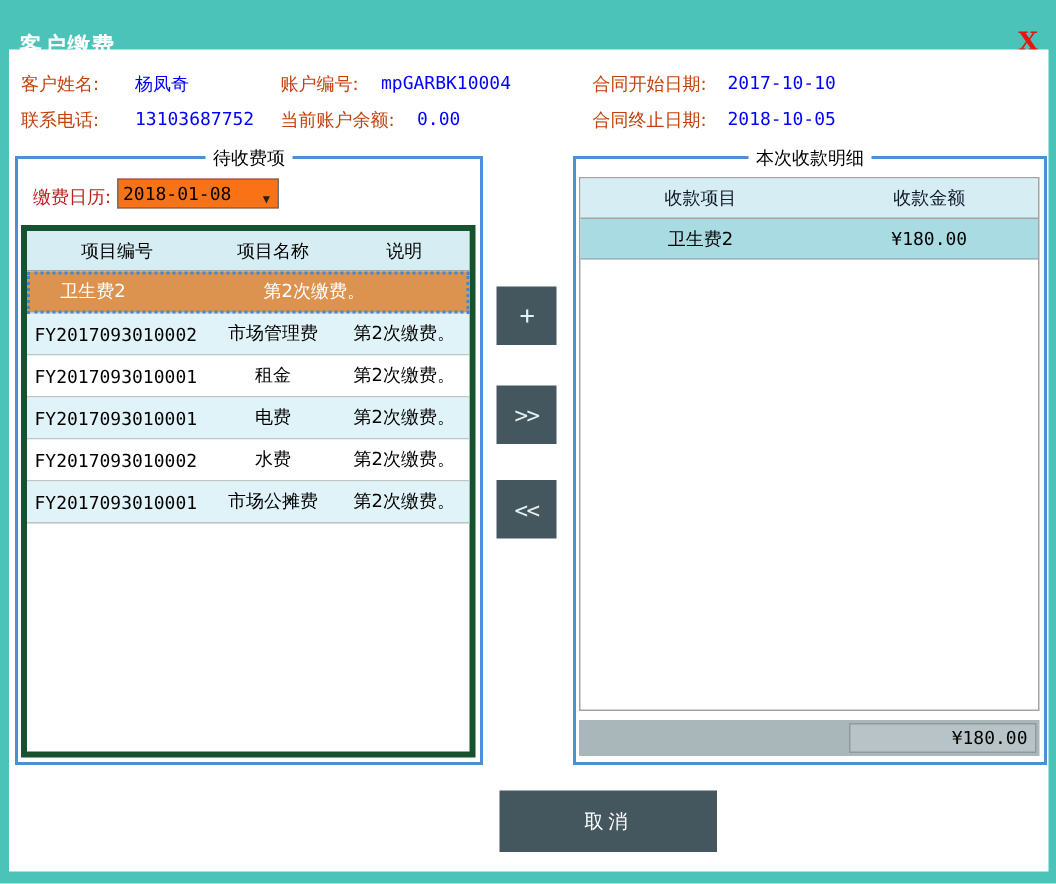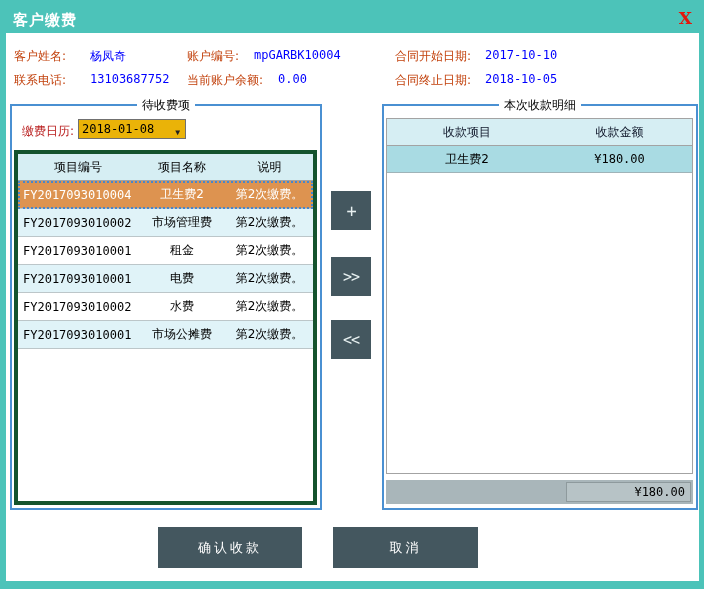--- a/index.html
+++ b/index.html
@@ -1,18 +1,18 @@
 <!DOCTYPE html>
 <html><head>
 <meta charset="utf-8">
 <style>
   html,body{margin:0;padding:0;background:#d8d8d8;}
   .window{position:relative;width:704px;height:589px;background:#4CC3B9;overflow:hidden;
           font-family:"DejaVu Sans","Liberation Sans",sans-serif;}
-  .titlebar{position:absolute;left:0;top:4px;right:0;height:33px;}
+  .titlebar{position:absolute;left:0;top:14px;right:0;height:33px;}
   .title{position:absolute;left:13px;top:7px;color:#ffffff;font-weight:bold;font-size:15px;letter-spacing:1px;}
   .close-btn{position:absolute;right:12px;top:5px;color:#E3170D;font-weight:bold;font-size:17px;
              font-family:"DejaVu Serif","Liberation Serif",serif;cursor:pointer;line-height:18px;}
   .content{position:absolute;left:6px;top:33px;width:693px;height:548px;background:#ffffff;}
 
   .lbl{position:absolute;font-size:12px;color:#c2410c;white-space:nowrap;}
   .val{position:absolute;font-size:12px;color:#0000FF;white-space:nowrap;
        font-family:"DejaVu Sans Mono","DejaVu Sans",monospace;}
   .p0l{left:8px;top:15px;} .p0v{left:84px;top:15px;}
   .p1l{left:181px;top:15px;} .p1v{left:248px;top:15px;}
@@ -21,21 +21,21 @@
   .p4l{left:181px;top:39px;} .p4v{left:272px;top:39px;}
   .p5l{left:389px;top:39px;} .p5v{left:479px;top:39px;}
 
   .panel{position:absolute;top:71px;height:402px;border:2px solid #4A90D2;background:#ffffff;box-sizing:content-box;}
   .panel-left{left:4px;width:308px;}
   .panel-right{left:376px;width:312px;}
   .legend{position:absolute;top:-9px;left:50%;transform:translateX(-50%);background:#ffffff;
           padding:0 5px;font-size:12px;color:#000;white-space:nowrap;}
 
   .cal-label{position:absolute;left:10px;top:17px;font-size:12px;color:#b91c1c;}
-  .combobox{position:absolute;left:66px;top:13px;width:108px;height:20px;background:#eab308;
+  .combobox{position:absolute;left:66px;top:13px;width:108px;height:20px;background:#f97316;
             border:1px solid #707070;box-sizing:border-box;font-size:12px;line-height:18px;
             padding-left:3px;cursor:pointer;font-family:"DejaVu Sans Mono","DejaVu Sans",monospace;}
   .combobox .arrow{position:absolute;right:5px;top:4px;font-size:8px;color:#222;}
 
   .ltable{position:absolute;left:2px;top:44px;right:3px;bottom:3px;border:4px solid #14532d;
           background:#fff;overflow:hidden;}
   .thead{display:flex;height:26px;background:#D6EEF3;border-bottom:1px solid #A3A3A3;
          align-items:center;font-size:12px;color:#000;}
   .trow{display:flex;height:27px;border-bottom:1px solid #BCC6C9;align-items:center;
         font-size:12px;color:#000;background:#fff;cursor:pointer;}
@@ -103,21 +103,20 @@
         <span>2018-01-08</span>
         <span class="arrow">▼</span>
       </div>
       <div class="ltable">
         <div class="thead">
           <span class="c1">项目编号</span>
           <span class="c2">项目名称</span>
           <span class="c3">说明</span>
         </div>
         <div class="trow selected">
-          <span class="c1">FY2017093010004</span>
           <span class="c2">卫生费2</span>
           <span class="c3">第2次缴费。</span>
         </div>
         <div class="trow alt">
           <span class="c1">FY2017093010002</span>
           <span class="c2">市场管理费</span>
           <span class="c3">第2次缴费。</span>
         </div>
         <div class="trow">
           <span class="c1">FY2017093010001</span>
@@ -156,16 +155,15 @@
         <div class="rrow">
           <span class="rc1">卫生费2</span>
           <span class="rc2">¥180.00</span>
         </div>
       </div>
       <div class="rfooter">
         <div class="total-box">¥180.00</div>
       </div>
     </div>
 
-    <button class="action action-confirm">确认收款</button>
     <button class="action action-cancel">取消</button>
   </div>
 </div>
 
 </body></html>

